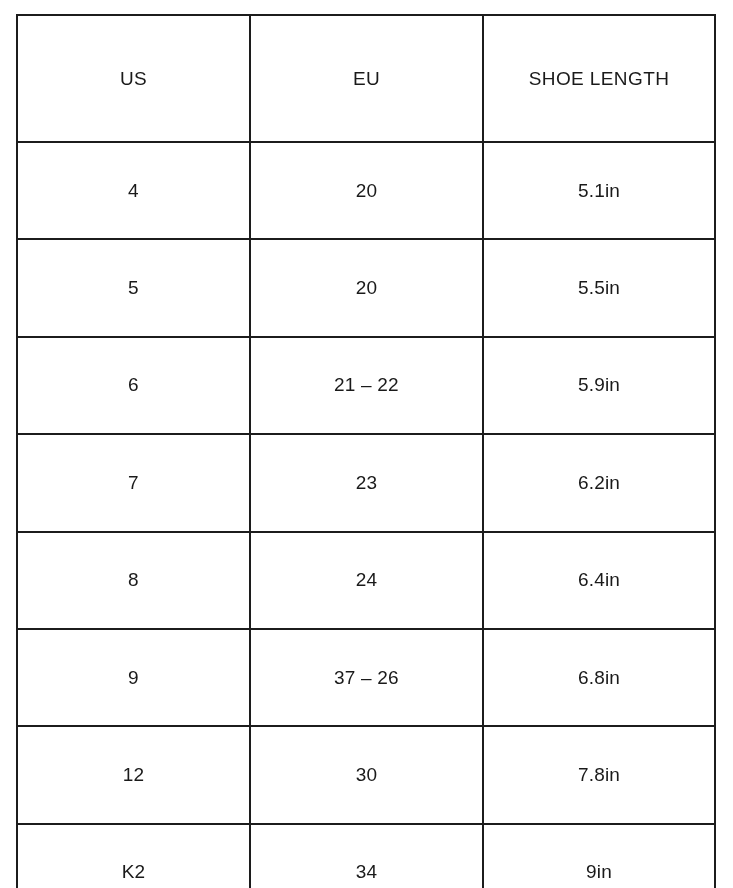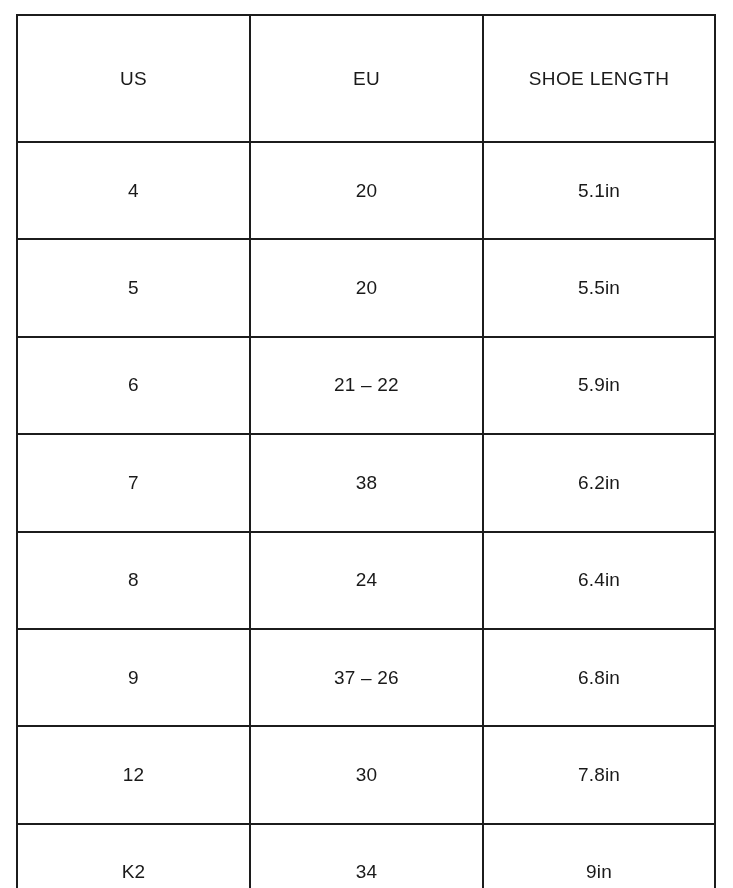--- a/index.html
+++ b/index.html
@@ -90,21 +90,21 @@
         <td>20</td>
         <td>5.5in</td>
       </tr>
       <tr>
         <td>6</td>
         <td>21 – 22</td>
         <td>5.9in</td>
       </tr>
       <tr>
         <td>7</td>
-        <td>38</td>
+        <td>23</td>
         <td>6.2in</td>
       </tr>
       <tr>
         <td>8</td>
         <td>24</td>
         <td>6.4in</td>
       </tr>
       <tr>
         <td>9</td>
         <td>37 – 26</td>

